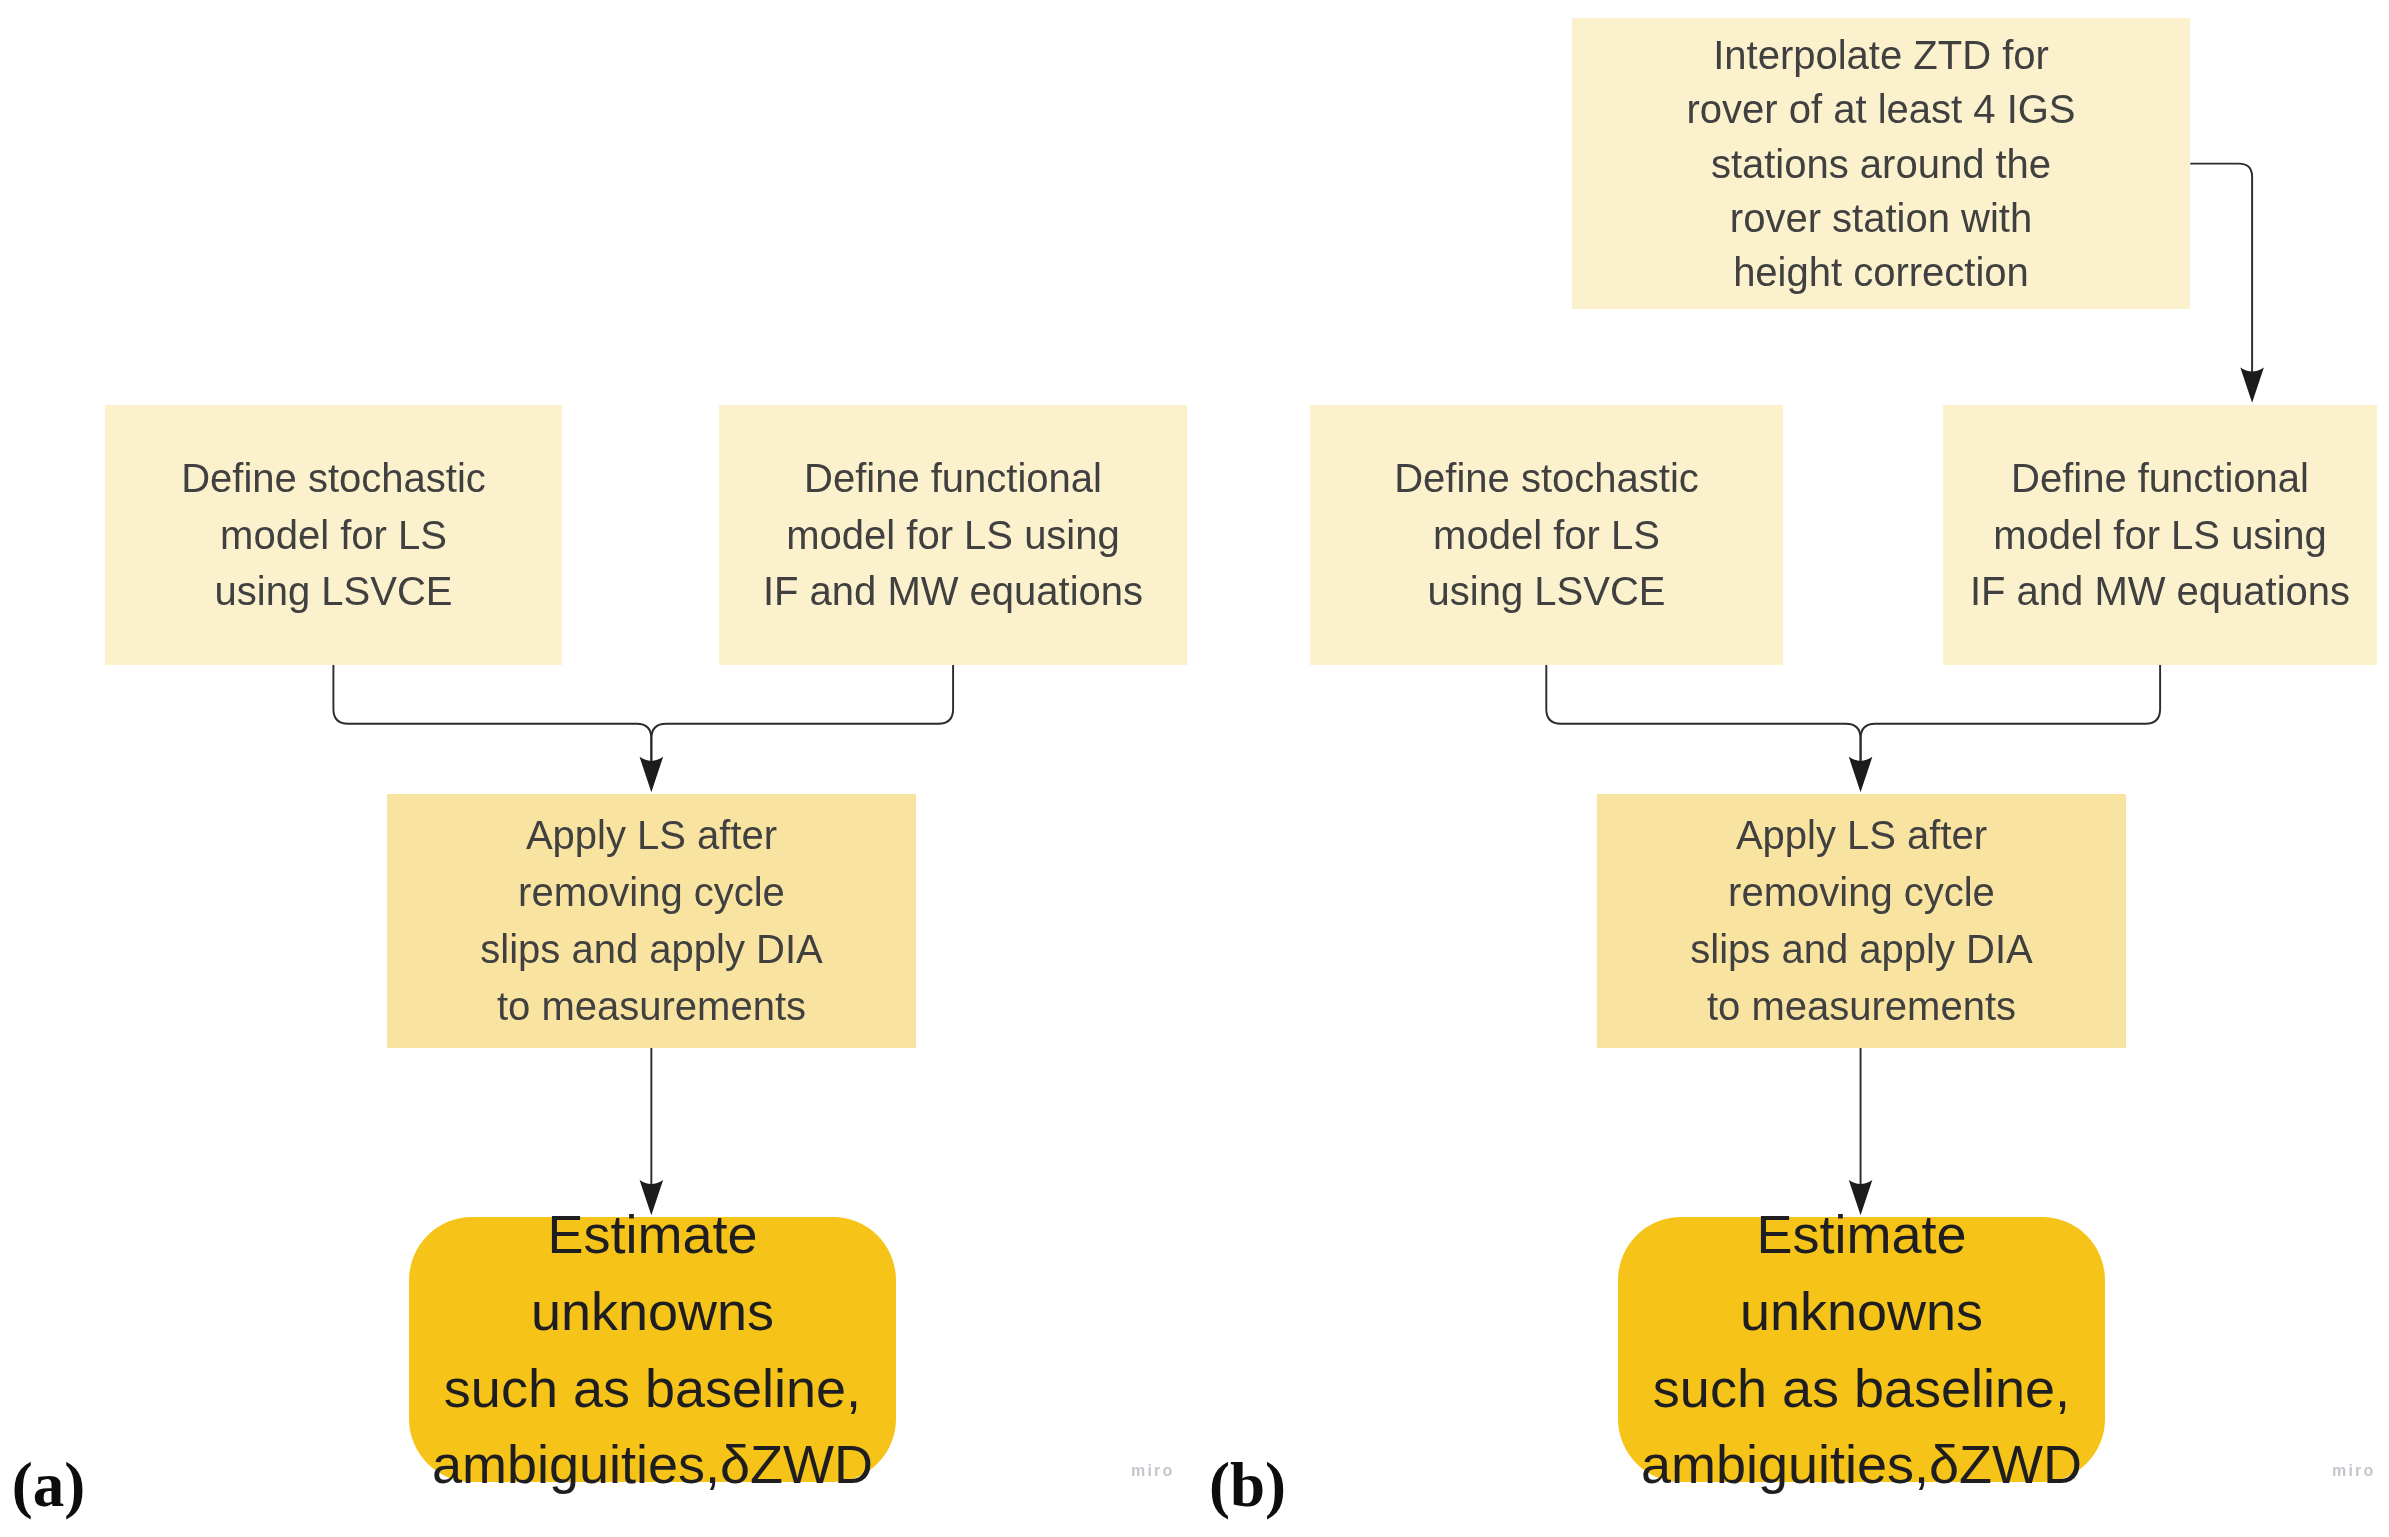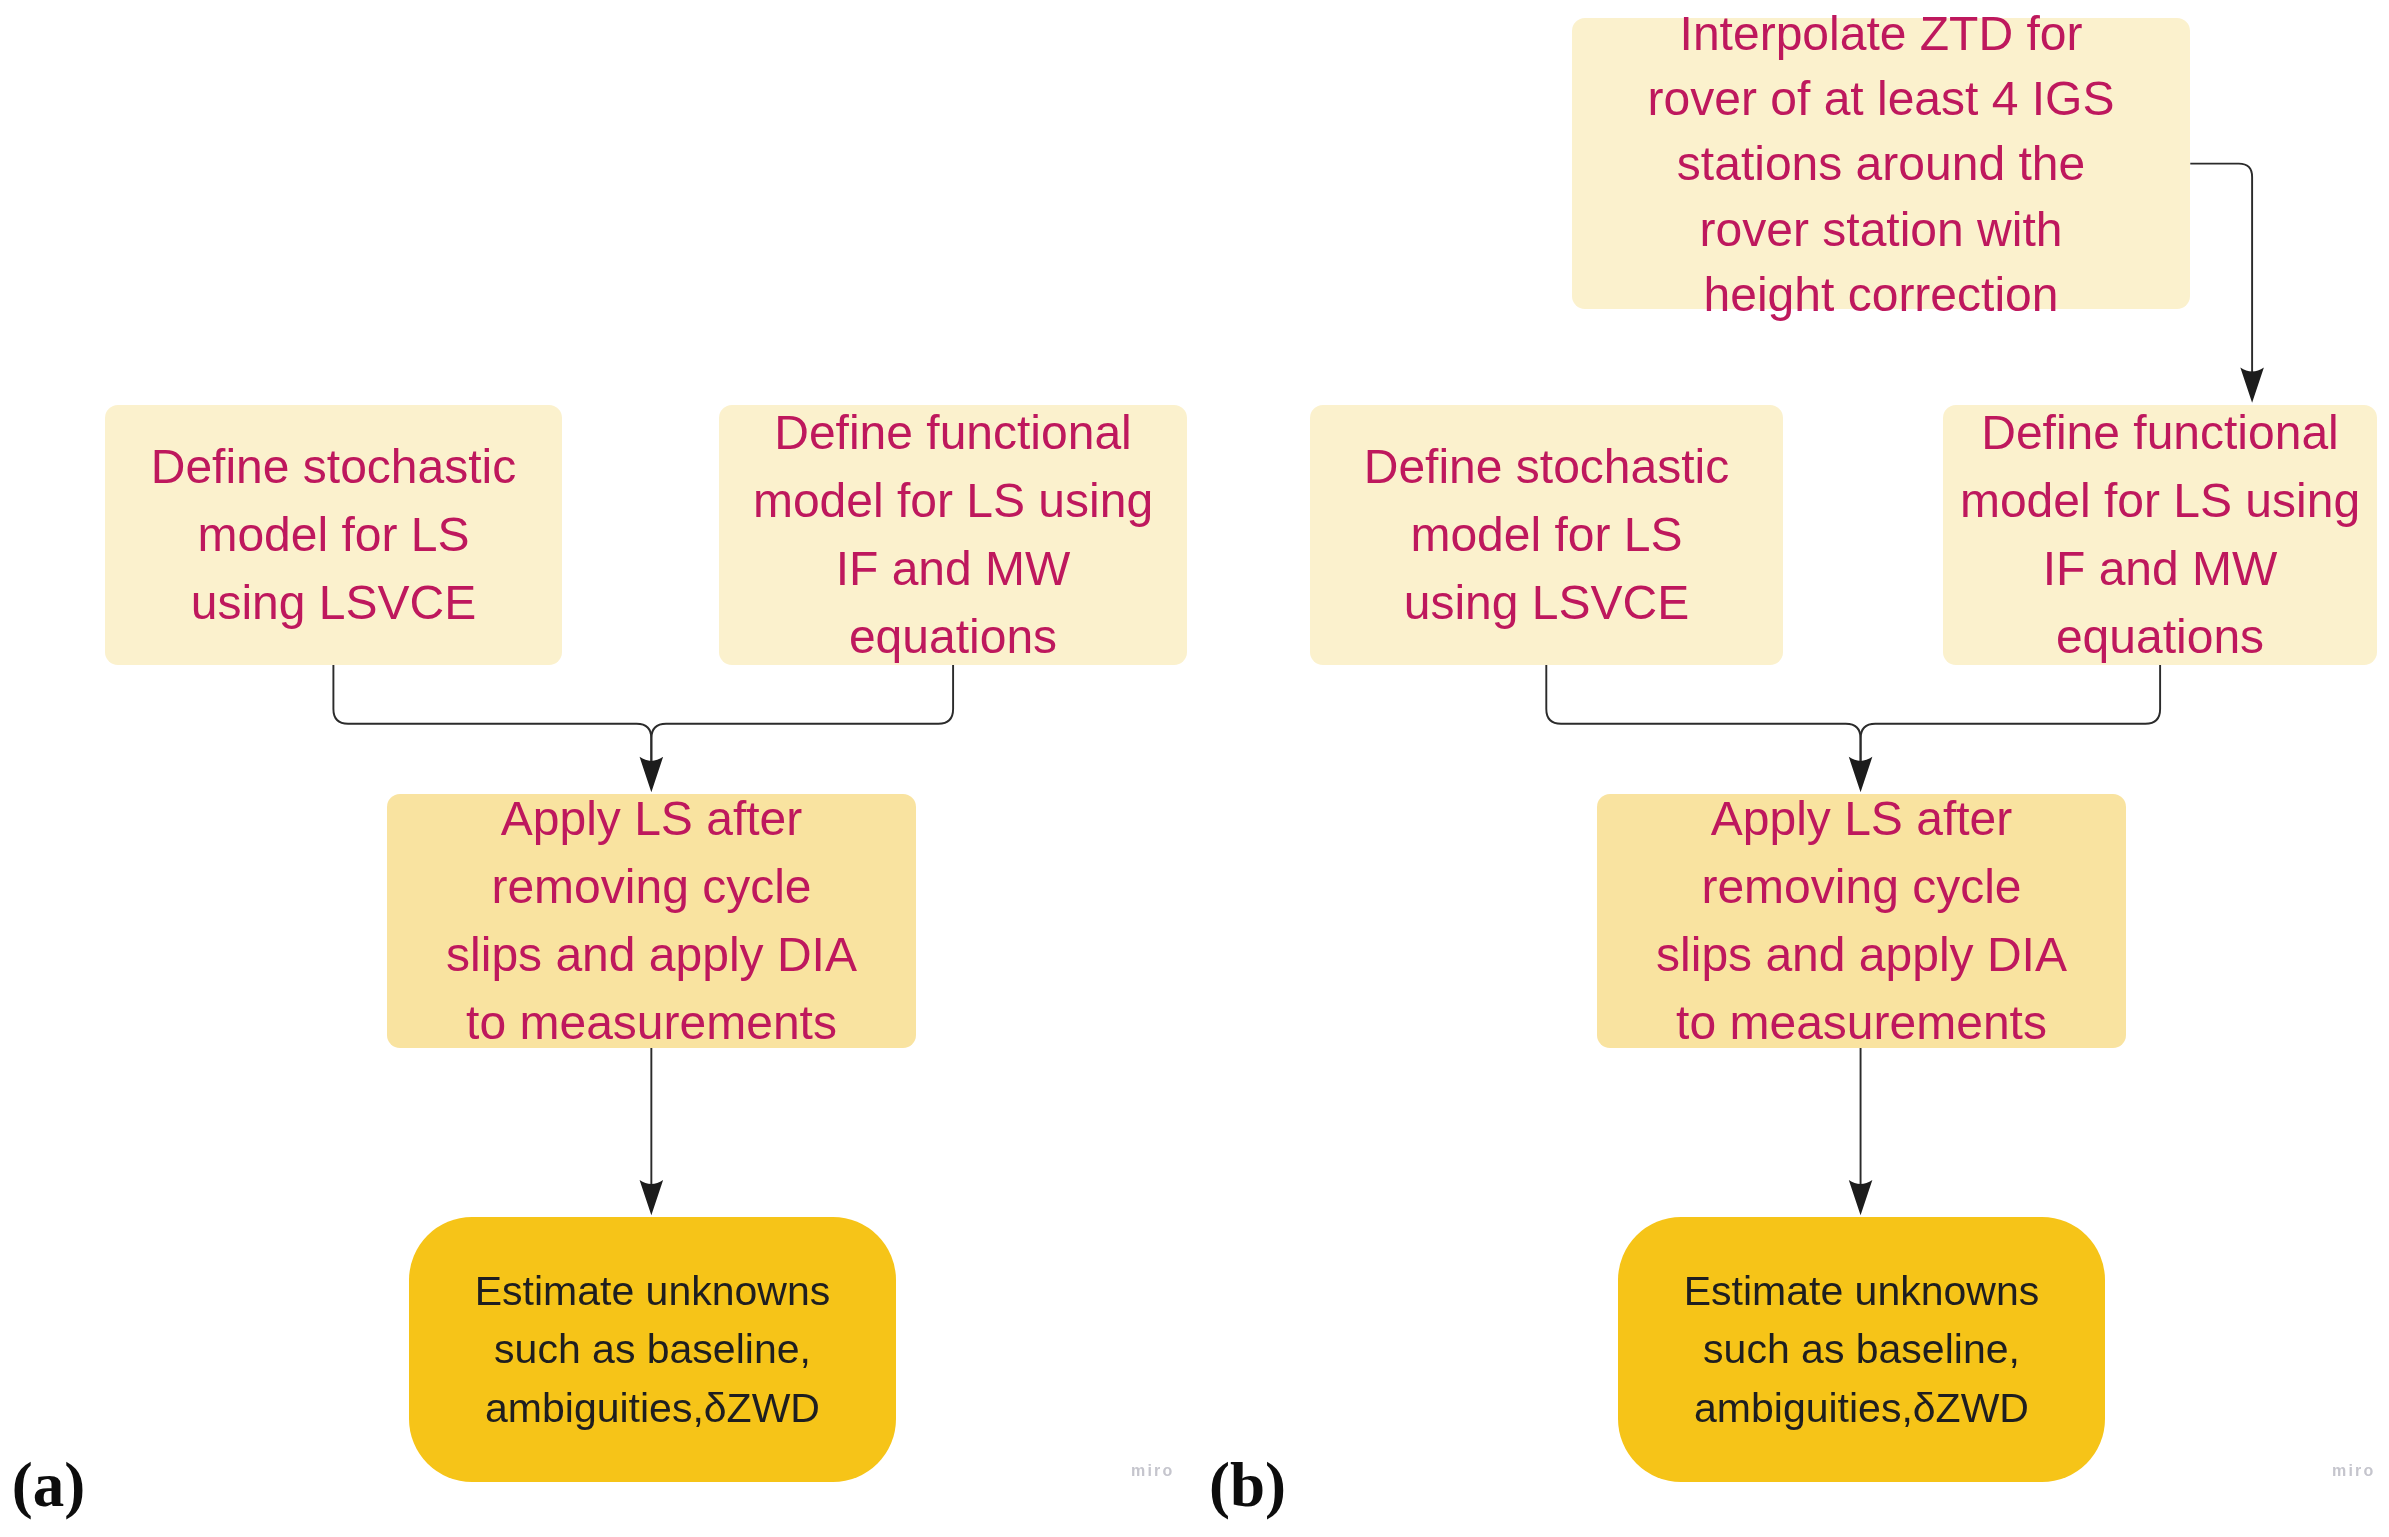--- a/index.html
+++ b/index.html
@@ -33,34 +33,33 @@
     fill: #1c1c1c;
     stroke: none;
   }
   .node {
     position: absolute;
     display: flex;
     align-items: center;
     justify-content: center;
     text-align: center;
     white-space: pre-line;
-    font-size: 48px;
+    font-size: 40px;
     line-height: 1.42;
-    color: #be185d;
+    color: #404040;
     box-sizing: border-box;
     padding: 7.4px 10.3px;
-    border-radius: 13px;
   }
   .node.cream  { background: #FBF1CD; }
   .node.medium { background: #F9E3A0; }
   .node.gold {
     background: #F6C418;
     border-radius: 63px;
     color: #1E1E20;
-    font-size: 41px;
+    font-size: 54px;
   }
   .node.interp { line-height: 1.36; }
 
   
   .a-stoch  { left: 105px;  top: 405px;  width: 457px; height: 260px; }
   .a-func   { left: 719px;  top: 405px;  width: 468px; height: 260px; }
   .a-apply  { left: 387px;  top: 794px; width: 529px; height: 254px; }
   .a-est    { left: 409px;  top: 1217px; width: 487px; height: 265px; }
 
   

